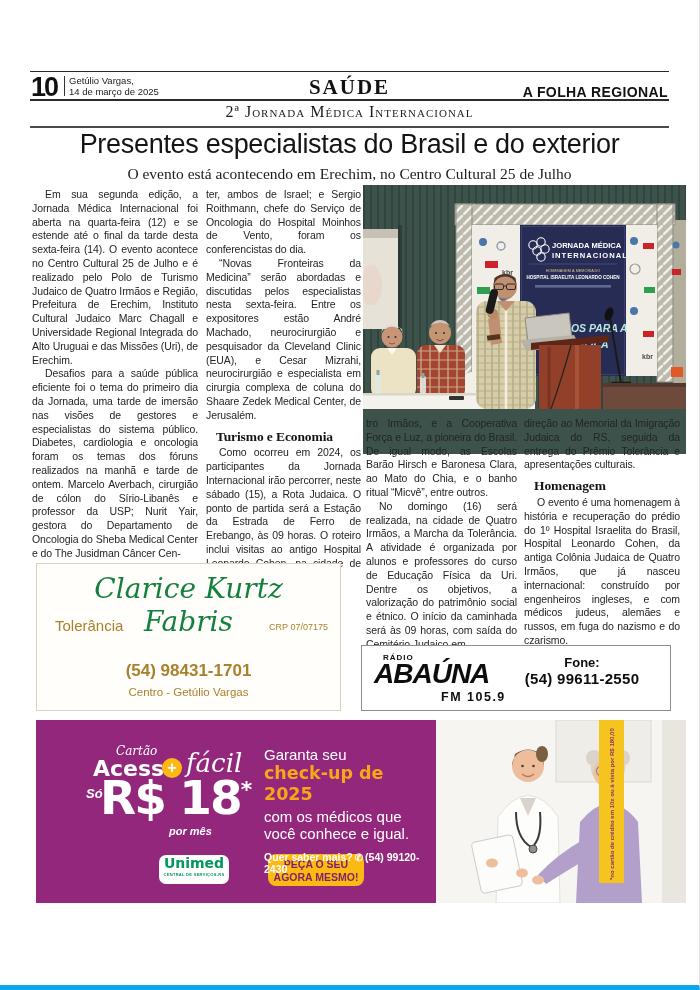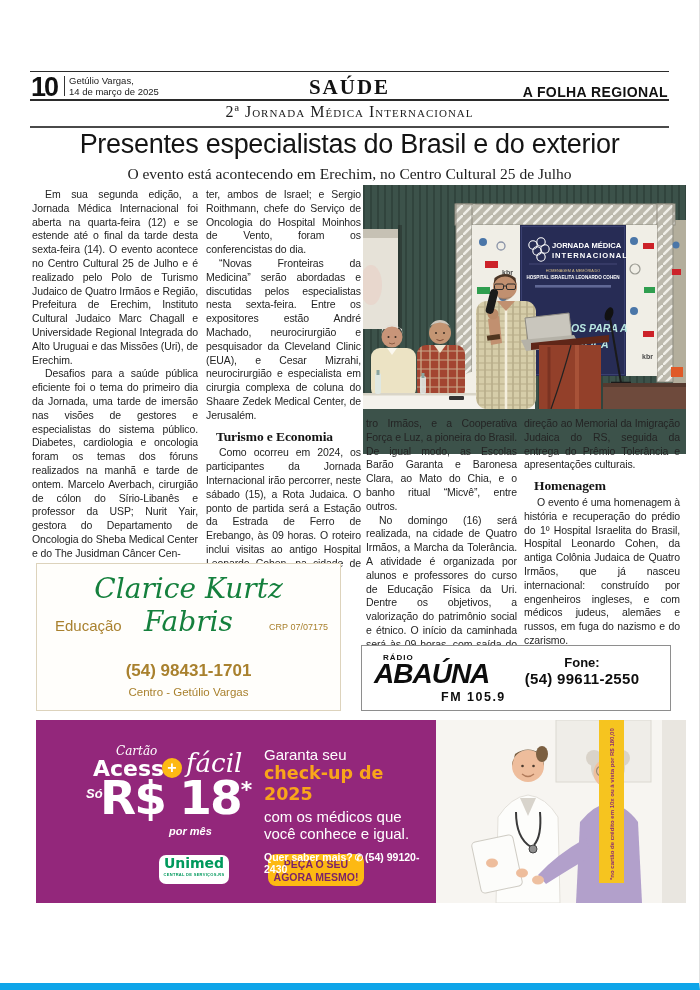--- a/index.html
+++ b/index.html
@@ -1,17 +1,17 @@
 <!DOCTYPE html>
 <html><head>
 <meta charset="utf-8">
 <style>
   html,body{margin:0;padding:0;background:#fff;}
   body{width:700px;height:990px;position:relative;font-family:"Liberation Sans",sans-serif;color:#222;overflow:hidden;}
-  .page{position:absolute;inset:0;background:#fff;border-right:1px solid #e2e2e2;border-bottom:7px solid #0ea5e9;}
+  .page{position:absolute;inset:0;background:#fff;border-right:1px solid #e2e2e2;border-bottom:5px solid #0ea5e9;}
   .abs{position:absolute;}
   
   .rule{position:absolute;left:30px;right:30px;background:#2b2b2b;}
   #rule1{top:71px;height:1px;}
   #rule2{top:99px;height:2px;}
   #rule3{top:126px;height:2px;background:#4a4a4a;}
   
   #pagenum{left:31px;top:72px;font-size:27px;font-weight:bold;letter-spacing:-2px;color:#111;}
   #pgdiv{left:64px;top:76px;width:1px;height:20px;background:#333;}
   #citydate{left:69px;top:75px;font-size:9.5px;line-height:11px;color:#222;}
@@ -254,32 +254,32 @@
         <line x1="186" y1="162" x2="186" y2="224" stroke="#7a3322" stroke-width="3"></line>
         <line x1="214" y1="160" x2="214" y2="224" stroke="#a85238" stroke-width="4"></line>
         <path d="M208 160 Q200 190 188 224" stroke="#222" stroke-width="1.2" fill="none"></path>
       </g>
       <rect x="240" y="198" width="83" height="26" fill="#6e4a3c"></rect>
       <rect x="240" y="198" width="83" height="4" fill="#54392e"></rect>
     </svg>
   </figure>
 
   <div class="col" id="col3">
-    <p class="ni">tro Irmãos, e a Cooperativa Força e Luz, a pioneira do Brasil. De igual modo, as Escolas Barão Garanta e Baronesa Clara, ao Mato do Chia, e o banho ritual “Micvê”, entre outros.</p>
+    <p class="ni">tro Irmãos, e a Cooperativa Força e Luz, a pioneira do Brasil. De igual modo, as Escolas Barão Hirsch e Baronesa Clara, ao Mato do Chia, e o banho ritual “Micvê”, entre outros.</p>
     <p>No domingo (16) será realizada, na cidade de Quatro Irmãos, a Marcha da Tolerância. A atividade é organizada por alunos e professores do curso de Educação Física da Uri. Dentre os objetivos, a valorização do patrimônio social e étnico. O início da caminhada será às 09 horas, com saída do Cemitério Judaico em</p>
   </div>
   <div class="col" id="col4">
     <p class="ni">direção ao Memorial da Imigração Judaica do RS, seguida da entrega do Prêmio Tolerância e apresentações culturais.</p>
     <h3>Homenagem</h3>
     <p>O evento é uma homenagem à história e recuperação do prédio do 1º Hospital Israelita do Brasil, Hospital Leonardo Cohen, da antiga Colônia Judaica de Quatro Irmãos, que já nasceu internacional: construído por engenheiros ingleses, e com médicos judeus, alemães e russos, em fuga do nazismo e do czarismo.</p>
   </div>
 
   <aside class="abs" id="ad-clarice">
     <div class="ck-name">Clarice Kurtz Fabris</div>
-    <div class="ck-prof">Educação</div>
+    <div class="ck-prof">Tolerância</div>
     <div class="ck-crp">CRP 07/07175</div>
     <div class="ck-phone">(54) 98431-1701</div>
     <div class="ck-addr">Centro - Getúlio Vargas</div>
   </aside>
 
   <aside class="abs" id="ad-abauna">
     <div class="ab-kicker">RÁDIO</div>
     <div class="ab-name">ABAÚNA</div>
     <div class="ab-fm">FM 105.9</div>
     <div class="ab-fone">

